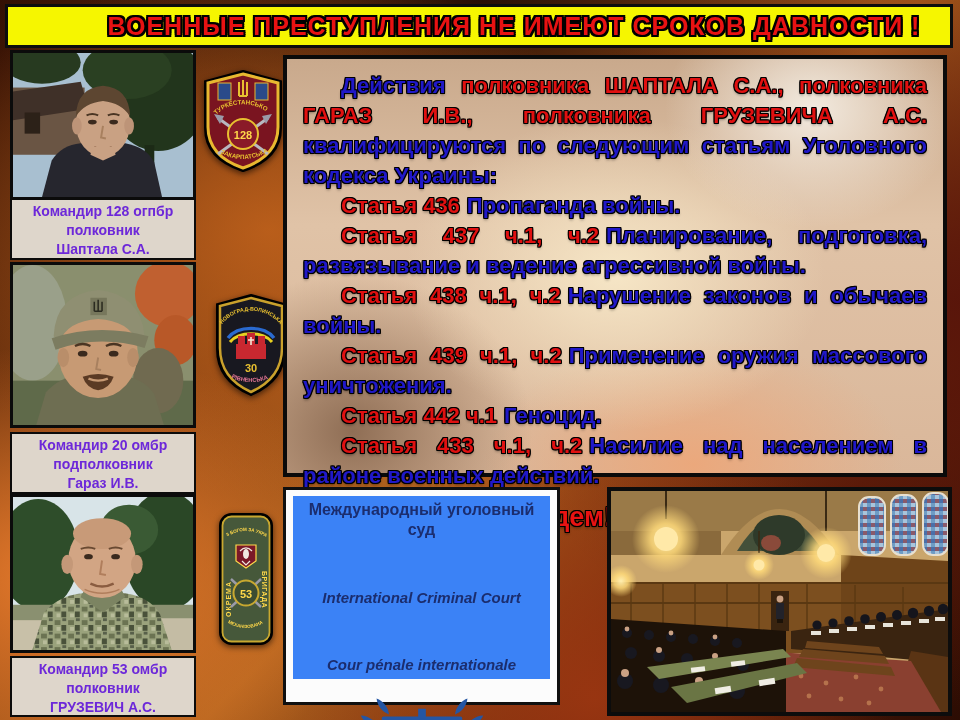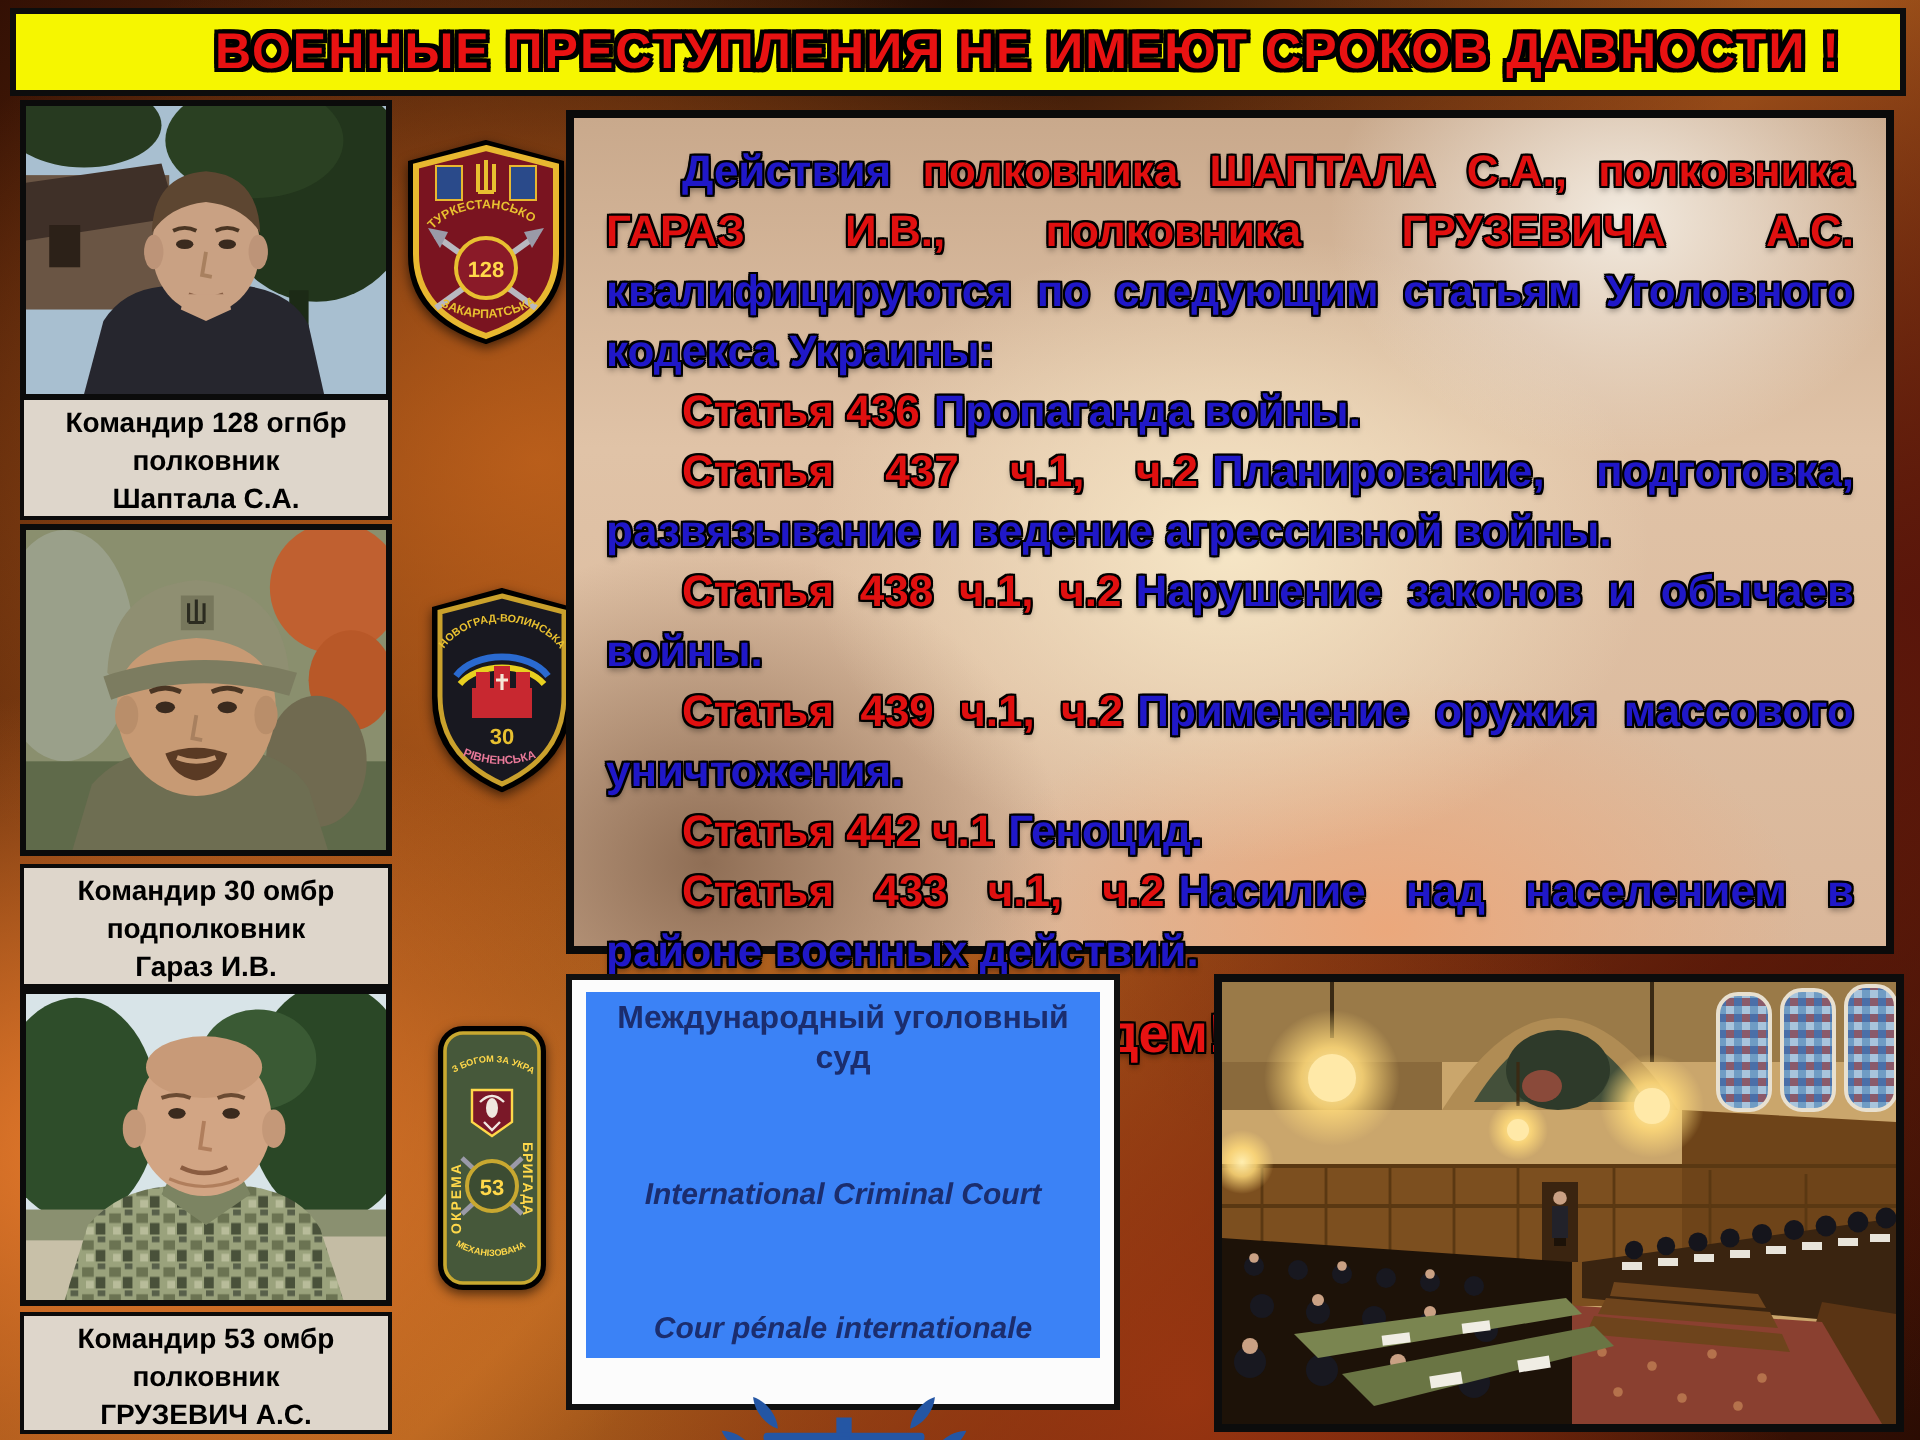--- a/index.html
+++ b/index.html
@@ -29,21 +29,21 @@
     display:flex;align-items:center;justify-content:center;
   }
   .banner span{font-size:25px;font-weight:bold;color:#e81212;letter-spacing:1px;
     white-space:nowrap;padding-left:70px;}
   
   .photo{position:absolute;left:10px;width:186px;border:3px solid #0b0b0b;box-sizing:border-box;background:#444;}
   .photo svg{display:block;width:100%;height:100%;}
   .caption{
     position:absolute;left:10px;width:186px;box-sizing:border-box;
     background:#ded6cb;border:2px solid #0b0b0b;
-    text-align:center;font-weight:bold;color:#000000;
+    text-align:center;font-weight:bold;color:#6d28d9;
     font-size:14px;line-height:19px;padding:2px 0;
   }
   
   .patch{position:absolute;filter:drop-shadow(0 2px 3px rgba(0,0,0,.6));}
   
   .main-panel{
     position:absolute;left:283px;top:55px;width:664px;height:422px;box-sizing:border-box;
     border:4px solid #0a0a0a;padding:12px 16px 0 16px;
     background:
       radial-gradient(210px 170px at 80% 12%, #f2eadf, rgba(242,234,223,0) 70%),
@@ -133,21 +133,21 @@
       <ellipse cx="72" cy="92" rx="5" ry="3" fill="#3a2a1e"></ellipse>
       <ellipse cx="104" cy="92" rx="5" ry="3" fill="#3a2a1e"></ellipse>
       <path d="M64,84 Q72,80 80,84" stroke="#4a3523" stroke-width="2.4" fill="none"></path>
       <path d="M96,84 Q104,80 112,84" stroke="#4a3523" stroke-width="2.4" fill="none"></path>
       <path d="M88,96 L86,108 L91,109" stroke="#a8805f" stroke-width="2" fill="none"></path>
       <path d="M72,116 Q88,110 104,116 Q100,128 88,130 Q76,128 72,116 Z" fill="#5a3a24"></path>
       <path d="M78,118 Q88,122 98,118" stroke="#c79a74" stroke-width="2.5" fill="none"></path>
     </svg>
   </div>
   <div class="caption" style="top:432px;height:62px;">
-    <div>Командир 30 омбр</div>
+    <div>Командир 20 омбр</div>
     <div>подполковник</div>
     <div>Гараз И.В.</div>
   </div>
 
   <div class="photo" style="top:494px;height:159px;">
     <svg viewBox="0 0 186 159" preserveAspectRatio="none">
       <defs>
         <pattern id="camo3" width="14" height="14" patternUnits="userSpaceOnUse">
           <rect width="14" height="14" fill="#9aa27c"></rect>
           <rect x="1" y="2" width="6" height="5" fill="#6b7352"></rect>

